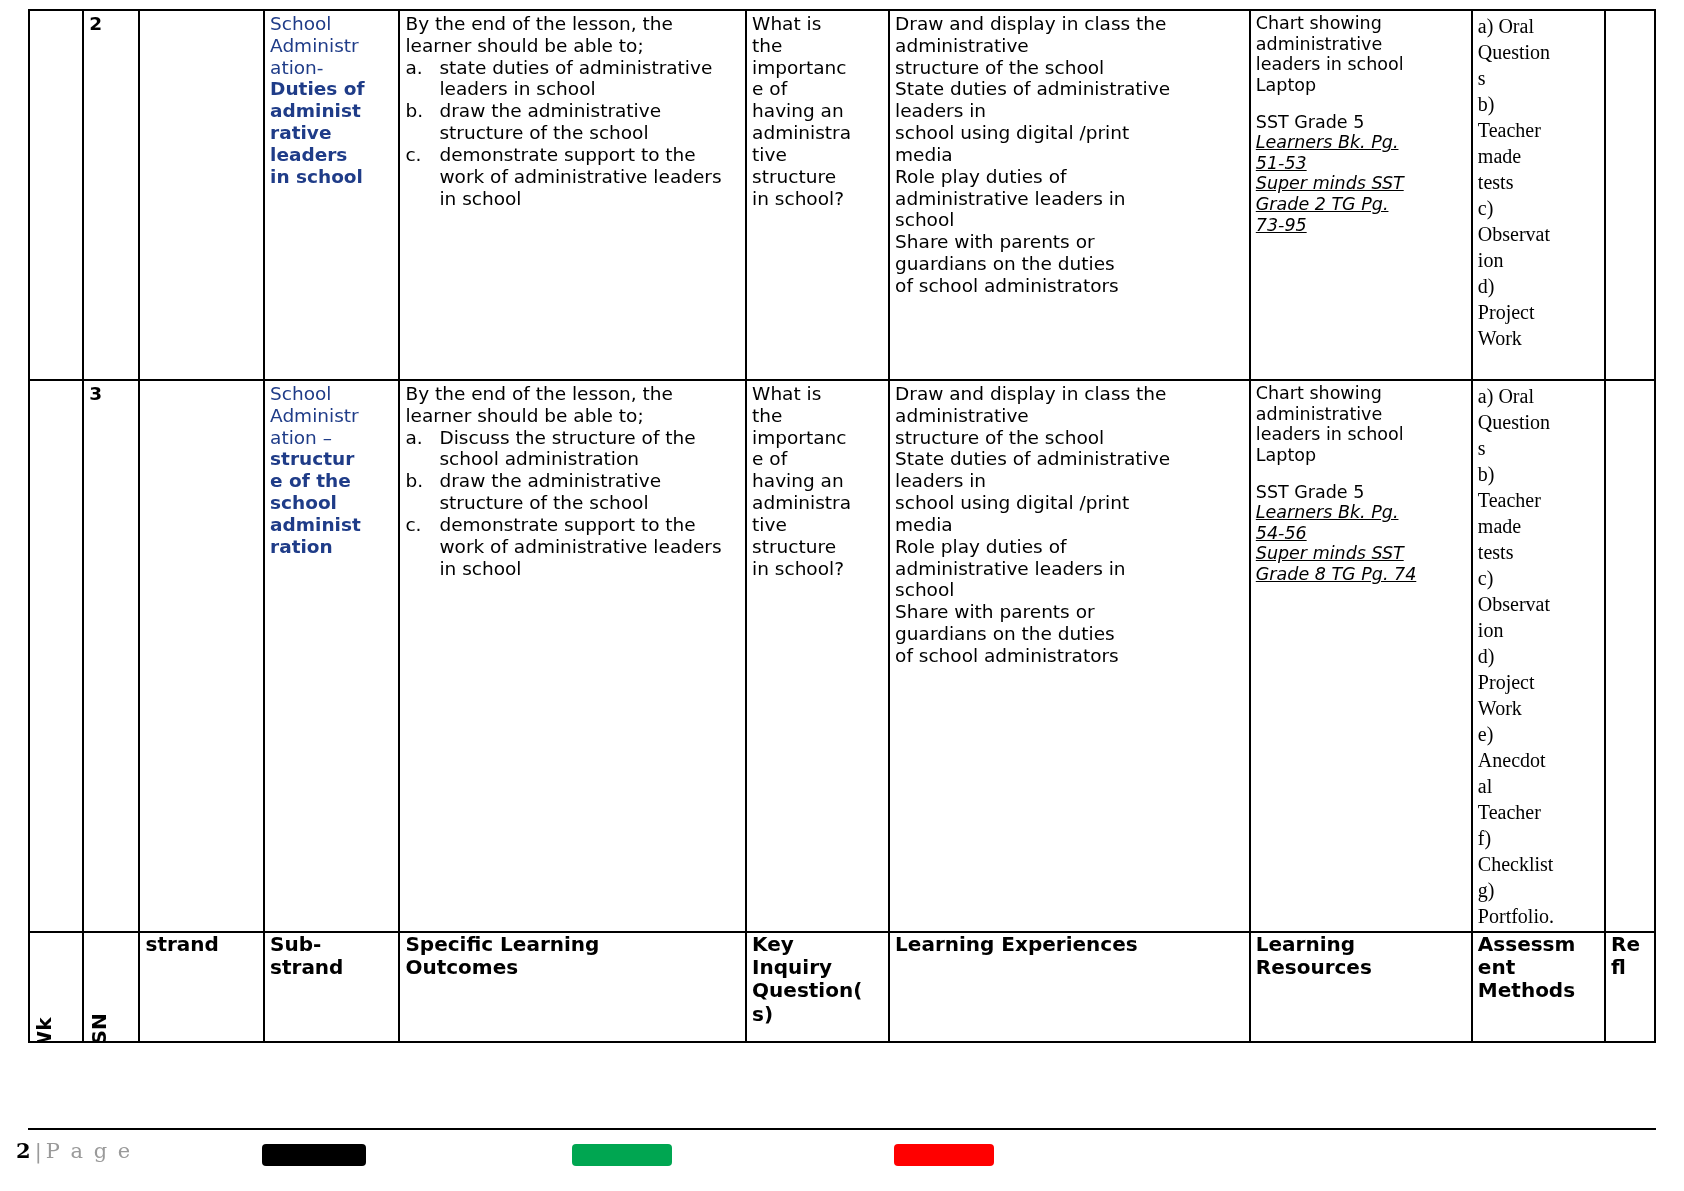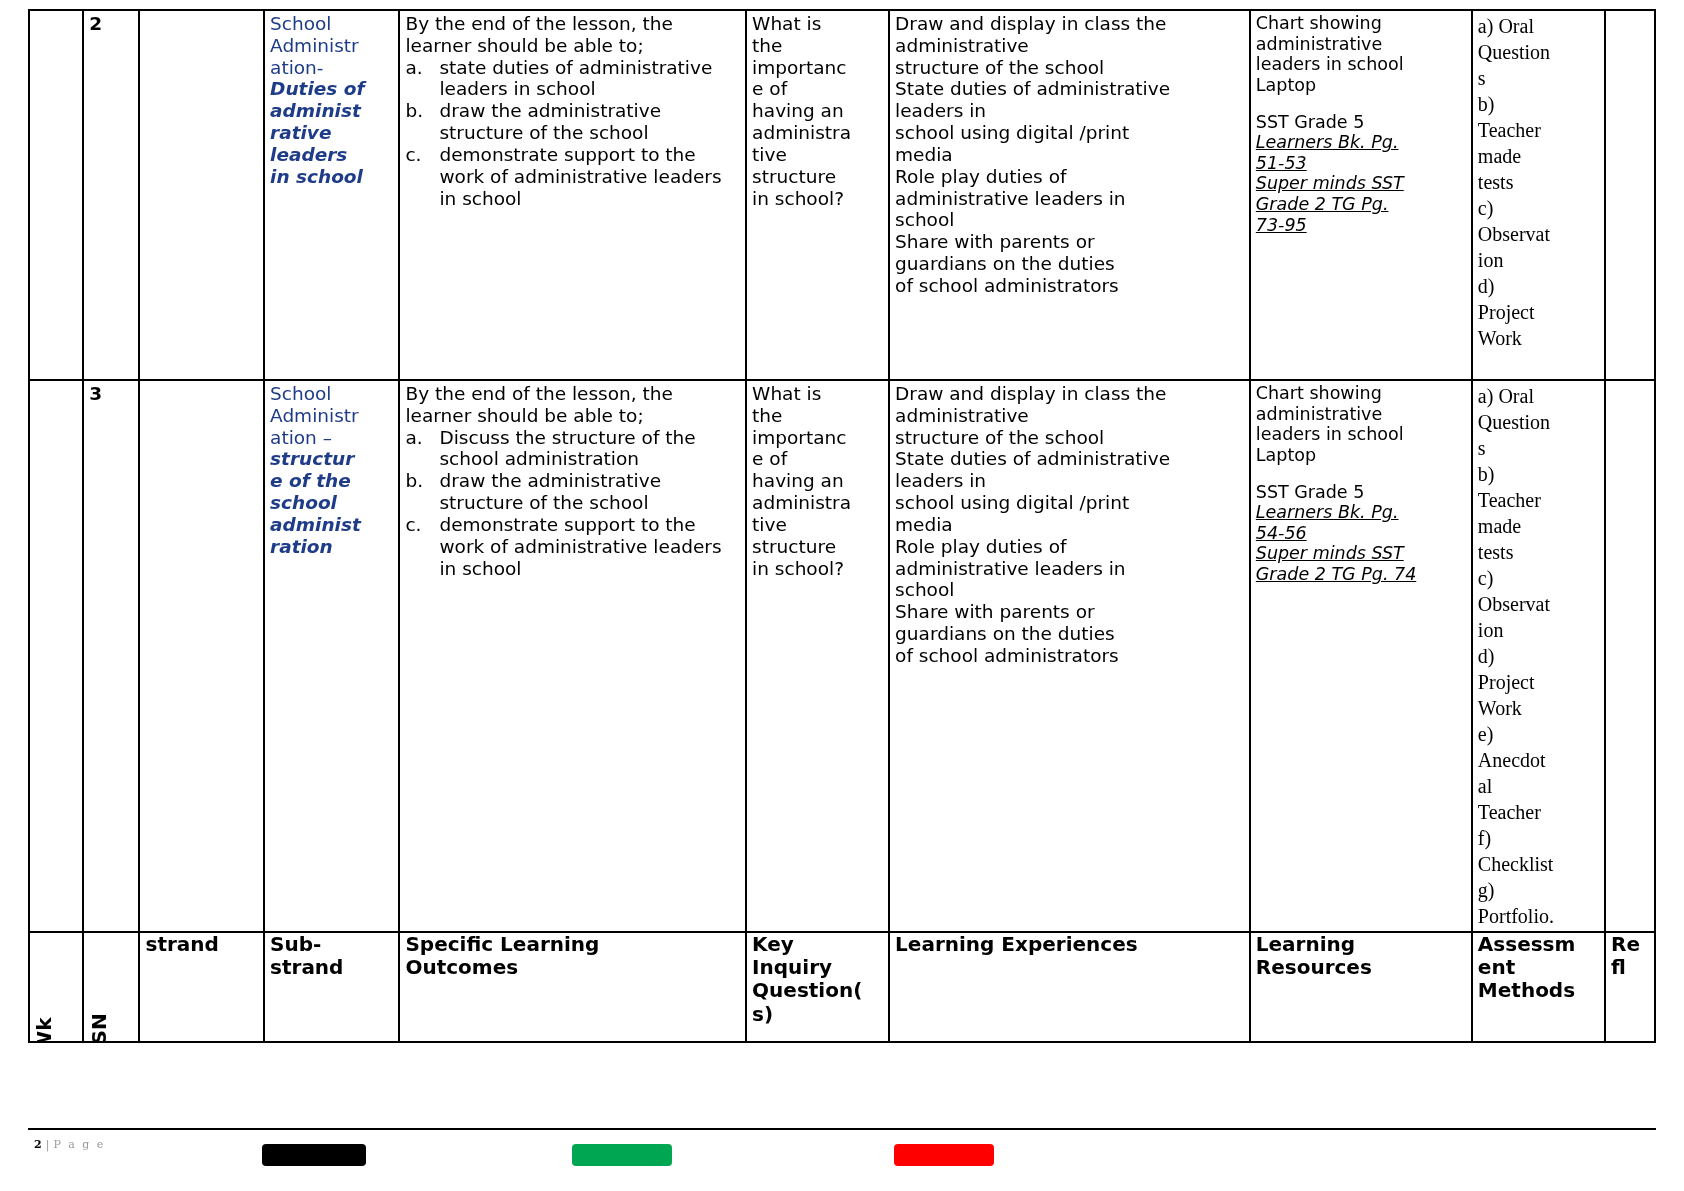--- a/index.html
+++ b/index.html
@@ -35,21 +35,21 @@
   .c-slo{width:320px;}
   .c-kiq{width:132px;}
   .c-lex{width:333px;}
   .c-lres{width:205px;}
   .c-asm{width:123px;}
   .c-refl{width:46px;}
 
   .lsn-num{font-weight:bold;font-size:20px;text-align:left;padding-left:8px;}
 
   .substrand{color:#1F3C88;font-size:19px;line-height:1.20;}
-  .substrand .bi{font-weight:bold;font-style:italic;display:block;}
+  .substrand .bi{font-weight:bold;display:block;}
   .substrand .pl{display:block;}
 
   .slo-intro{display:block;}
   .slo-list{list-style:none;margin:0;padding:0;}
   .slo-list li{
     position:relative;
     padding-left:34px;
     margin:0;
     line-height:1.18;
   }
@@ -84,23 +84,23 @@
   .footer{
     position:absolute;
     left:0; top:1128px;
     width:1684px;
     height:60px;
   }
   .footer .rule{
     position:absolute;left:28px;top:0;width:1628px;height:2px;background:#000;
   }
   .pageno{
-    position:absolute;left:34px;top:10px;
+    position:absolute;left:16px;top:10px;
     font-family:"DejaVu Serif", serif;
-    font-size:11px;
+    font-size:21px;
   }
   .pageno b{font-weight:bold;color:#000;}
   .pageno .sep{color:#9a9a9a;padding:0 4px;}
   .pageno .pw{color:#9a9a9a;letter-spacing:2px;}
 
   .bar{position:absolute;top:16px;height:22px;border-radius:4px;}
   .bar-black{left:262px;width:104px;}
   .bar-green{left:572px;width:100px;}
   .bar-red{left:894px;width:100px;}
 </style>
@@ -254,21 +254,21 @@
         <td style="font-size:17.5px;">
           <span class="res-plain">Chart showing</span>
           <span class="res-plain">administrative</span>
           <span class="res-plain">leaders in school</span>
           <span class="res-plain">Laptop</span>
           <span class="res-gap"></span>
           <span class="res-plain">SST Grade 5</span>
           <span class="res-ital">Learners Bk. Pg.</span>
           <span class="res-ital">54-56</span>
           <span class="res-ital">Super minds SST</span>
-          <span class="res-ital">Grade 2 TG Pg. 74</span>
+          <span class="res-ital">Grade 8 TG Pg. 74</span>
         </td>
         <td class="asm" style="font-size:20px;line-height:1.30;">
           <span>a) Oral</span>
           <span>Question</span>
           <span>s</span>
           <span>b)</span>
           <span>Teacher</span>
           <span>made</span>
           <span>tests</span>
           <span>c)</span>

